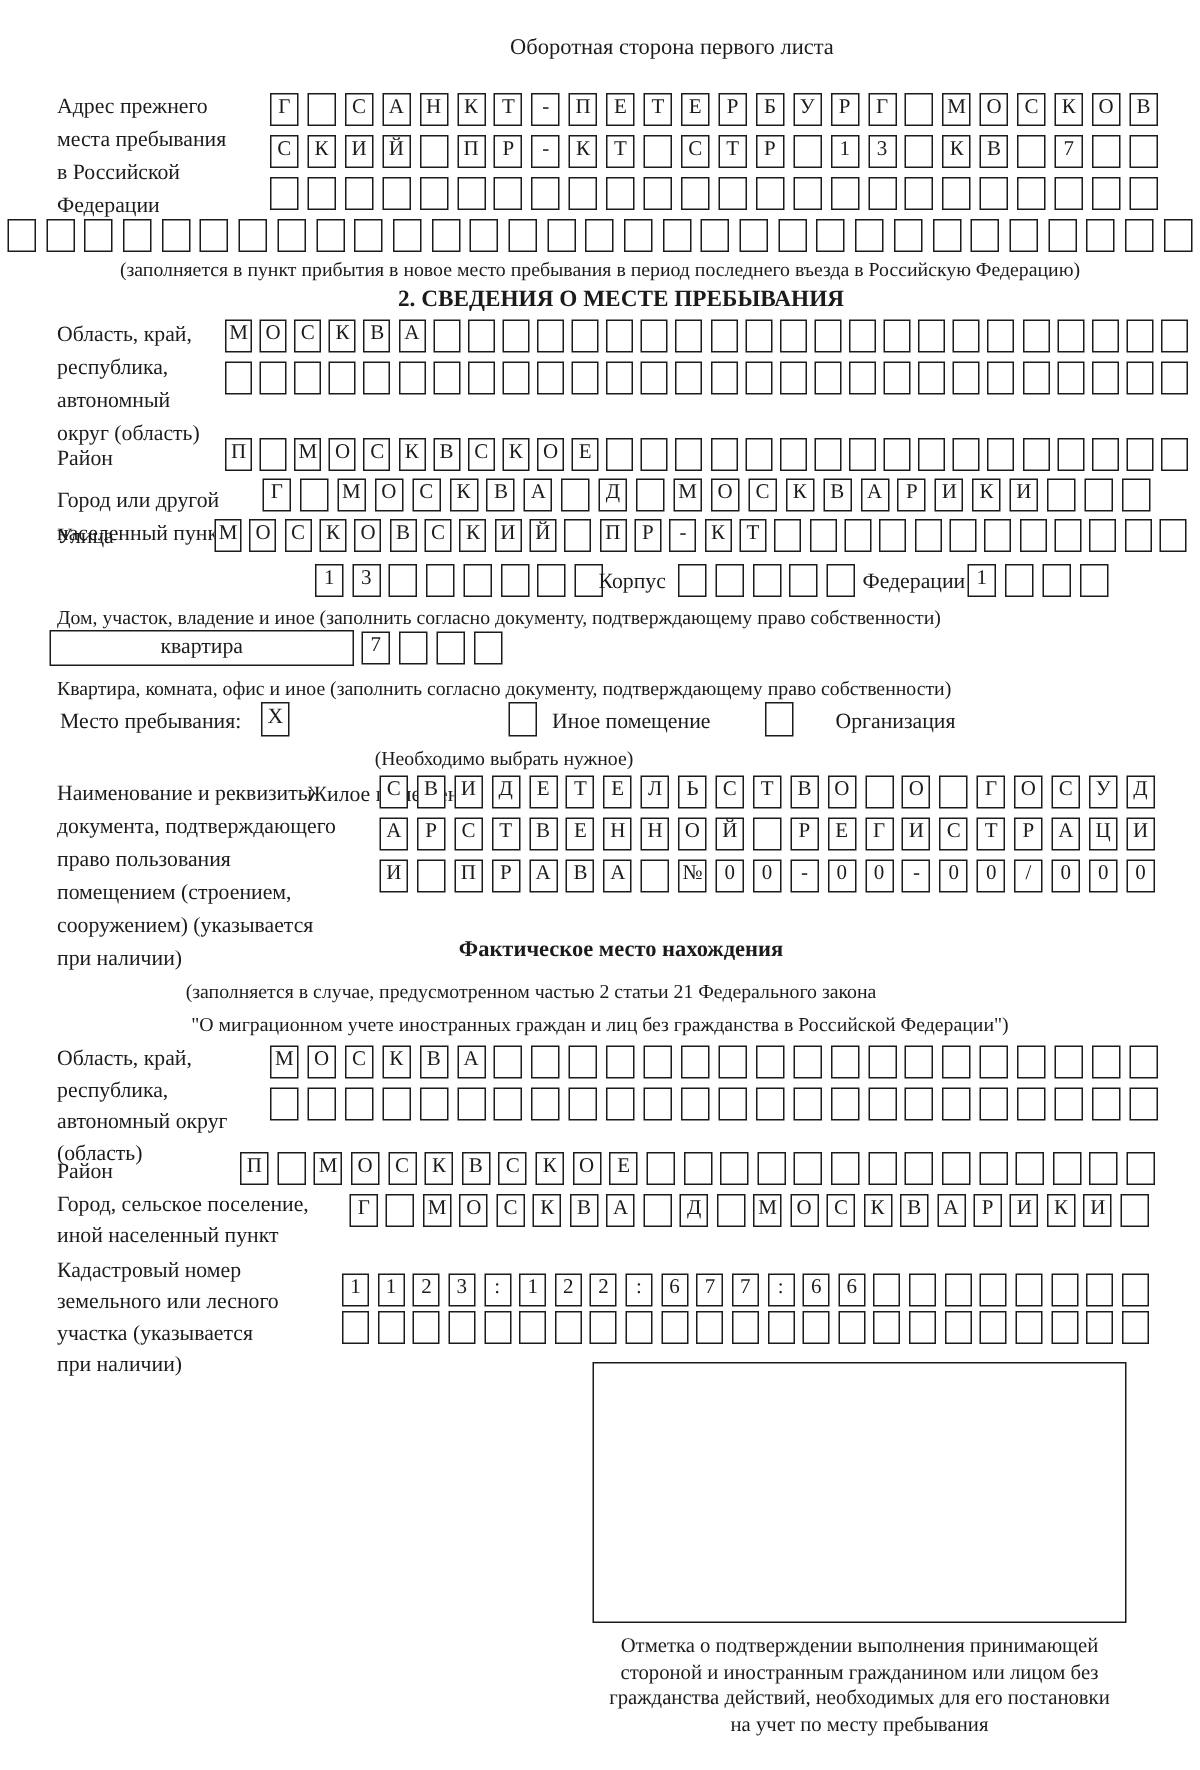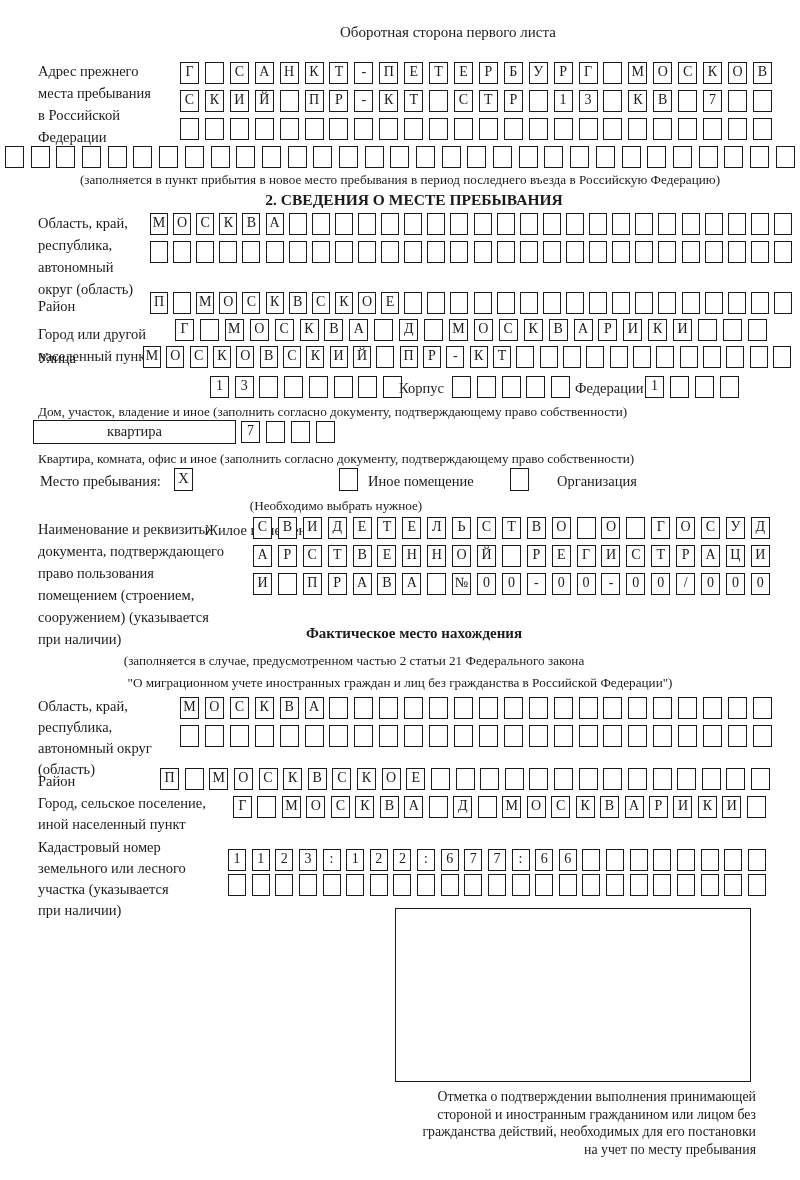--- a/index.html
+++ b/index.html
@@ -40,21 +40,21 @@
   }
   .checkbox {
     display: inline-block;
     width: 19px; height: 23px;
     border: 1.6px solid #1b1b1b;
     text-align: center;
     font-size: 14.5px; line-height: 19px;
     background: #fff;
   }
   .stamp { border: 1.7px solid #1b1b1b; background: #fff; }
-  .pre { white-space: pre-line; text-align: right; }
+  .pre { white-space: pre-line; }
 </style>
 </head>
 <body>
 
 <div class="page">
 
   <div class="abs t15" style="top:24px;left:340px;width:430px;">Оборотная сторона первого листа</div>
 
   <div class="abs lbl" style="top:60px;left:38px;width:160px;">Адрес прежнего
 места пребывания

